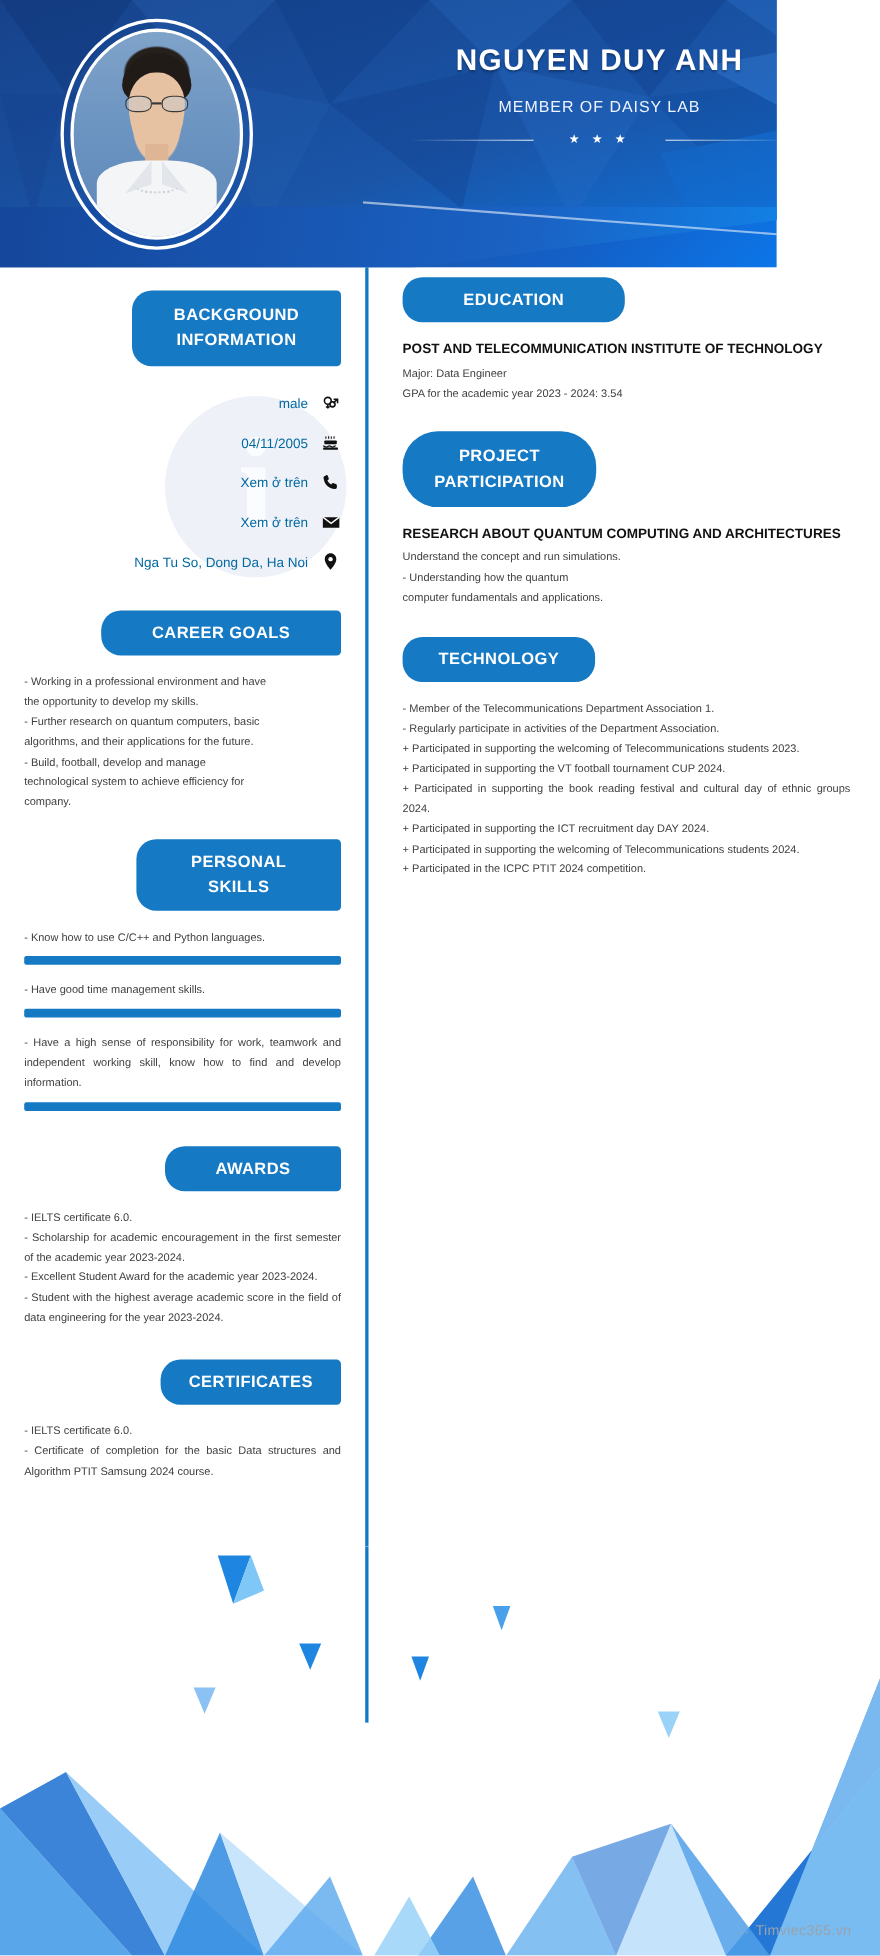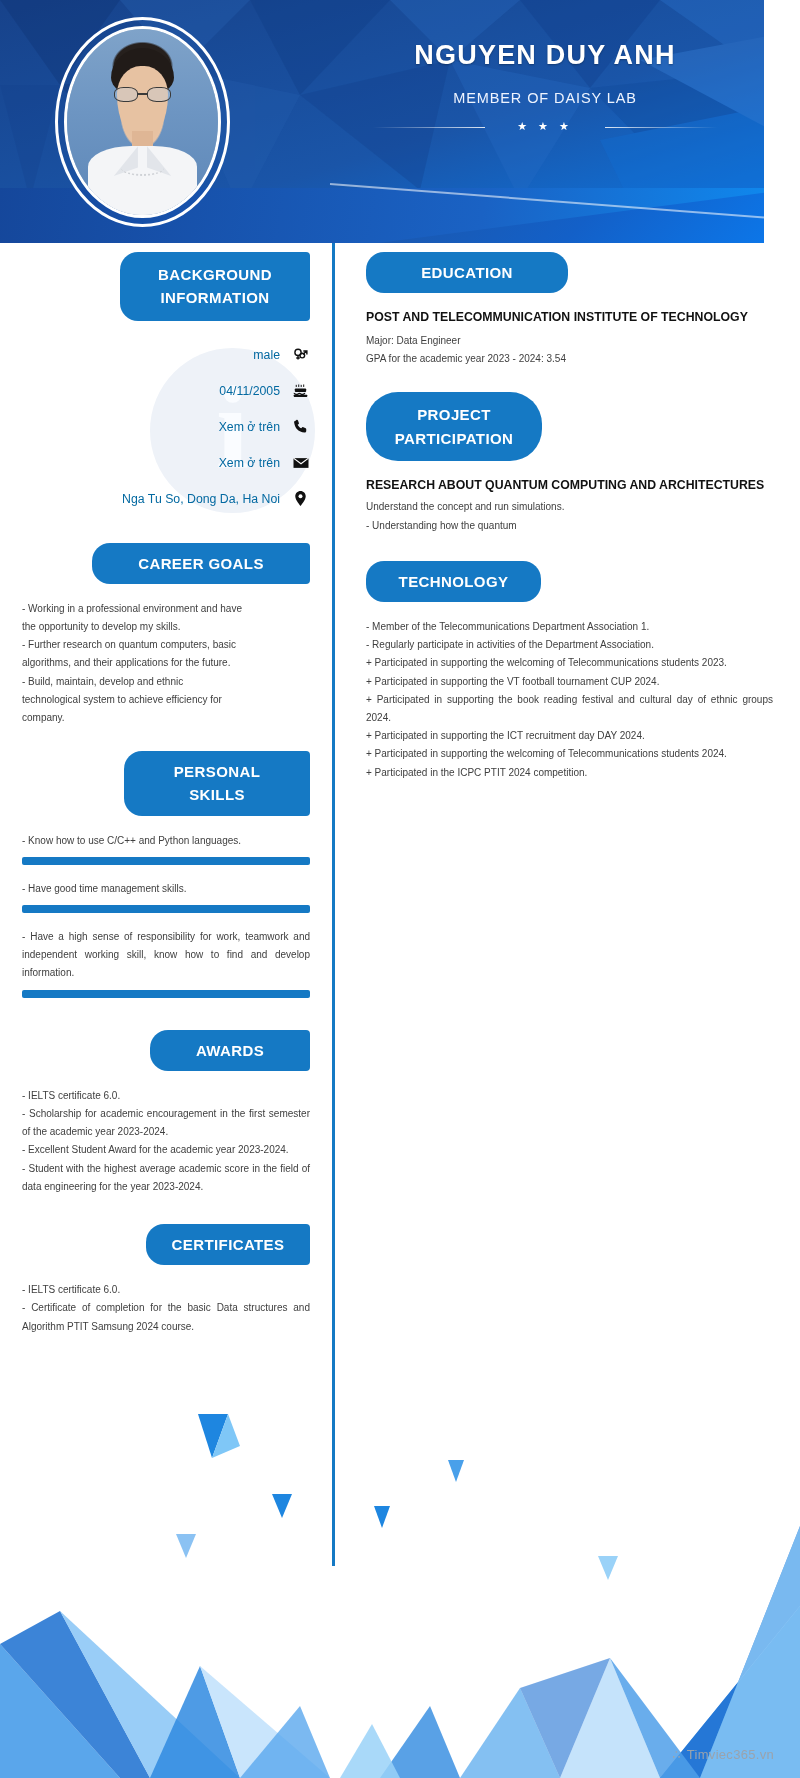--- a/index.html
+++ b/index.html
@@ -6,21 +6,21 @@
   html,body { width:800px; height:1778px; }
   body {
     font-family:"Liberation Sans", sans-serif;
     background:#ffffff;
     position:relative;
     overflow:hidden;
   }
 
   
   .header {
-    position:absolute; left:0; top:0; width:764px; height:243px;
+    position:absolute; left:0; top:0; width:706px; height:243px;
     overflow:hidden;
     background:
       linear-gradient(135deg,#1b4a93 0%,#16478f 30%,#1d56a8 55%,#1360c8 80%,#0c76e8 100%);
   }
   .header-clip {
     position:absolute; left:0; top:0; width:800px; height:243px;
     clip-path: polygon(0 0, 800px 0, 800px 188px, 345px 243px, 0 243px);
   }
   .hdr-bottom-shape {
     position:absolute; left:0; top:188px; width:800px; height:60px;
@@ -243,21 +243,21 @@
       <span class="line r"></span>
       <div class="stars">★ ★ ★</div>
     </div>
   </div>
 </div>
 
 <div class="divider"></div>
 
 <div class="col-left">
 
-  <div style="position:relative; padding:9px 0 0 0;">
+  <div style="position:relative; padding:9px 0 0 0;margin-top:12px;">
     <div class="sec-head-row right" style="padding-right:22px;">
       <div class="pill two-line l-round" style="width:190px;">
         <div>BACKGROUND</div>
         <div>INFORMATION</div>
       </div>
     </div>
 
     <div class="info-watermark">
       <span>i</span>
     </div>
@@ -322,21 +322,21 @@
 
   <div style="padding:26px 22px 0 22px;">
     <div class="sec-head-row right">
       <div class="pill l-round" style="width:218px;">CAREER GOALS</div>
     </div>
     <div class="body-text" style="margin-top:16px;">
       <div>- Working in a professional environment and have</div>
       <div>the opportunity to develop my skills.</div>
       <div>- Further research on quantum computers, basic</div>
       <div>algorithms, and their applications for the future.</div>
-      <div>- Build, maintain, develop and ethnic</div>
+      <div>- Build, football, develop and manage</div>
       <div>technological system to achieve efficiency for</div>
       <div>company.</div>
     </div>
   </div>
 
   <div style="padding:24px 22px 0 22px;">
     <div class="sec-head-row right">
       <div class="pill l-round" style="width:186px;">PERSONAL SKILLS</div>
     </div>
 
@@ -397,20 +397,21 @@
     <div class="sec-head-row left">
       <div class="pill two-line" style="width:176px; border-radius:32px;">
         <div>PROJECT</div>
         <div>PARTICIPATION</div>
       </div>
     </div>
     <div style="margin-top:15px;">
       <div class="bold-line">RESEARCH ABOUT QUANTUM COMPUTING AND ARCHITECTURES</div>
       <div class="body-text" style="margin-top:3px;">Understand the concept and run simulations.</div>
       <div class="body-text">- Understanding how the quantum</div>
+      <div class="body-text">computer fundamentals and applications.</div>
     </div>
   </div>
 
   <div style="padding:26px 27px 0 28px;">
     <div class="sec-head-row left">
       <div class="pill" style="width:175px; border-radius:18px;">TECHNOLOGY</div>
     </div>
     <div class="body-text j" style="margin-top:16px;">
       <div>- Member of the Telecommunications Department Association 1.</div>
       <div>- Regularly participate in activities of the Department Association.</div>

